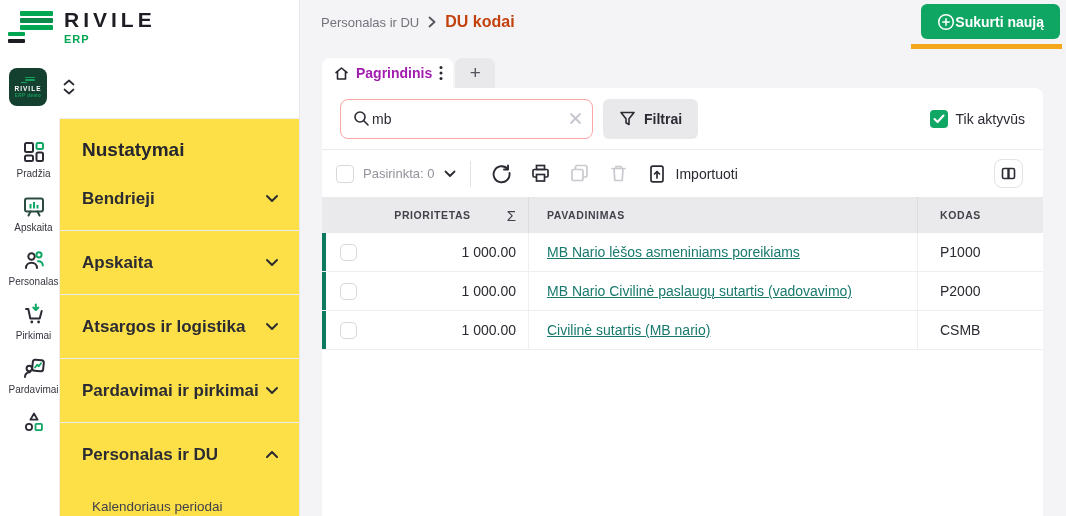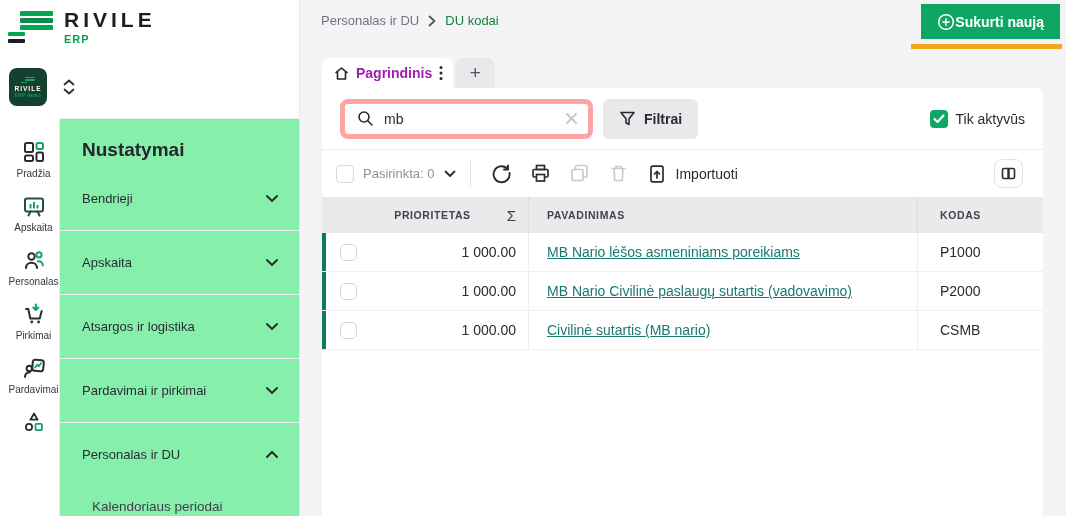--- a/index.html
+++ b/index.html
@@ -26,52 +26,52 @@
   .account-name{font-size:15px;font-weight:700;color:#22222a;}
   .account-id{font-size:12px;color:#8d8d96;margin-top:2px;}
   .switch-btn{width:22px;height:24px;display:flex;flex-direction:column;align-items:center;justify-content:center;cursor:pointer;}
   .account-divider{position:absolute;left:60px;right:0;top:118px;height:1px;background:#ececef;}
 
   .rail{position:absolute;left:0;top:119px;width:60px;bottom:0;background:#fff;border-right:1px solid #ececef;
         display:flex;flex-direction:column;align-items:center;padding-top:22px;gap:16px;}
   .rail-item{display:flex;flex-direction:column;align-items:center;gap:5px;width:58px;cursor:pointer;padding-left:8px;}
   .rail-item .lbl{font-size:10px;color:#35353f;}
 
-  .nav{position:absolute;left:60px;top:119px;right:0;bottom:0;background:#86efac;padding:20px 0 8px 0;overflow:hidden;}
+  .nav{position:absolute;left:60px;top:119px;right:0;bottom:0;background:#fde047;padding:20px 0 8px 0;overflow:hidden;}
   .nav-heading{font-size:19px;font-weight:800;color:#26262e;padding:0 20px 6px 22px;}
   .nav-item{height:63px;display:flex;align-items:center;justify-content:space-between;
             padding:0 20px 0 22px;cursor:pointer;}
-  .nav-item .nl{font-size:13px;font-weight:400;color:#2b2b33;}
+  .nav-item .nl{font-size:17px;font-weight:700;color:#2b2b33;}
   .nav-item+ .nav-sep{margin:0;}
   .nav-sep{height:1px;background:#ececef;margin:0 0 0 0;}
   .nav-sub{height:40px;display:flex;align-items:center;padding-left:32px;font-size:13.5px;color:#40404a;cursor:pointer;}
   .chev-up{transform:rotate(180deg);}
 
   
   .main{position:absolute;left:301px;top:0;right:0;bottom:0;background:#f4f4f6;}
   .topbar{position:relative;height:58px;}
   .breadcrumb{position:absolute;left:20px;top:13px;display:flex;align-items:center;gap:9px;}
   .bc-parent{font-size:13px;color:#73737c;cursor:pointer;}
-  .bc-current{font-size:13px;font-weight:400;color:#15803d;}
+  .bc-current{font-size:16px;font-weight:700;color:#c2410c;}
   .create-btn{position:absolute;right:6px;top:4px;height:35px;display:flex;align-items:center;
-              background:#0fa664;color:#fff;border:none;border-radius:0;padding:0 16px;
+              background:#0fa664;color:#fff;border:none;border-radius:6px;padding:0 16px;
               font-size:14px;font-weight:700;font-family:inherit;cursor:pointer;}
   .trial-bar{position:absolute;right:4px;top:44px;width:151px;height:5px;background:#f5a71b;}
 
   .tabs-row{position:absolute;left:21px;top:58px;height:30px;display:flex;align-items:flex-end;gap:2px;}
   .tab-active{height:30px;background:#fff;border-radius:8px 8px 0 0;display:flex;align-items:center;
               gap:7px;padding:0 10px 0 12px;cursor:pointer;}
   .tab-active .tl{font-size:14px;font-weight:600;color:#a21caf;}
   .tab-add{height:30px;width:40px;background:#e9e9ec;border-radius:8px 8px 0 0;display:flex;align-items:center;
            justify-content:center;font-size:19px;color:#55555e;cursor:pointer;}
 
   .card{position:absolute;left:21px;top:88px;width:721px;bottom:-1px;background:#fff;border-radius:0 8px 0 0;}
   .search-row{height:62px;display:flex;align-items:center;padding:0 18px;border-bottom:1px solid #ececef;}
-  .search-box{width:253px;height:40px;border:5px solid #fca5a5;border-radius:8px;display:flex;align-items:center;
-              padding:0 10px 0 12px;gap:8px;background:#fff;}
+  .search-box{width:253px;height:40px;border:1px solid #fca5a5;border-radius:8px;display:flex;align-items:center;
+              padding:0 10px 0 12px;gap:0;background:#fff;}
   .search-box input{flex:1;border:none;outline:none;font-size:14px;color:#2a2a32;font-family:inherit;background:transparent;min-width:0;}
   .filters-btn{margin-left:10px;height:40px;display:flex;align-items:center;gap:8px;background:#e9e9eb;
                border:none;border-radius:6px;padding:0 16px;font-size:14px;font-weight:600;color:#2b2b33;
                font-family:inherit;cursor:pointer;}
   .active-only{margin-left:auto;display:flex;align-items:center;gap:8px;cursor:pointer;}
   .cb{width:18px;height:18px;border-radius:4px;flex:none;}
   .cb-checked{background:#10a664;display:flex;align-items:center;justify-content:center;}
   .cb-empty{border:1px solid #d7d7dd;background:#fff;}
   .active-only .al{font-size:14px;color:#2a2a32;}
 

